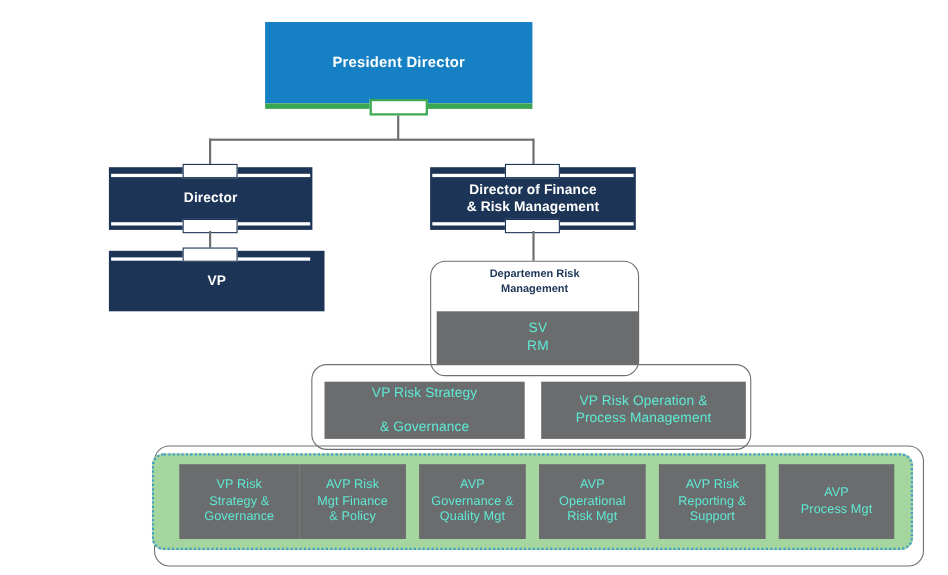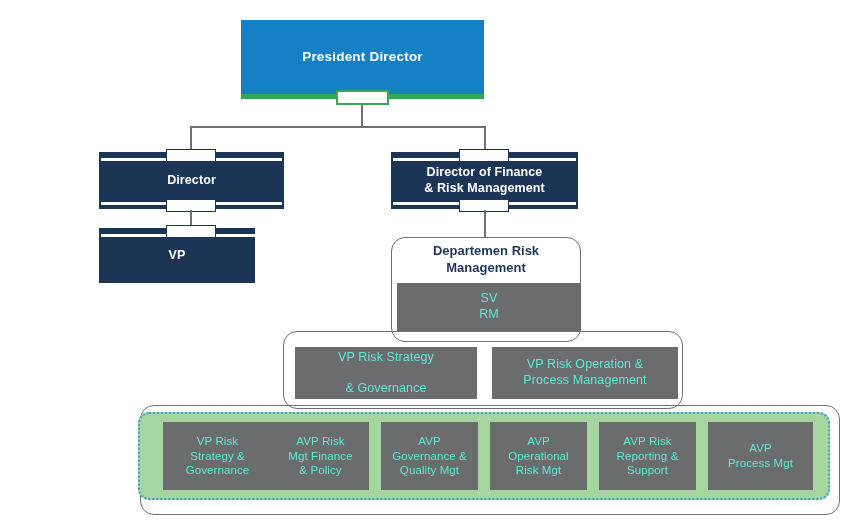--- a/index.html
+++ b/index.html
@@ -100,21 +100,21 @@
     box-sizing: border-box;
     border: 1.6px solid #6e7073;
     border-radius: 14px;
     background: transparent;
   }
   .dept-title {
     position: absolute;
     text-align: center;
     color: #1c3557;
     font-weight: bold;
-    font-size: 13px;
+    font-size: 10px;
     line-height: 1.3;
   }
 
   
   .green-band {
     position: absolute;
     box-sizing: border-box;
     background: #a5d6a0;
     border: 2px dotted #3f9ec4;
     border-radius: 11px;
@@ -139,21 +139,21 @@
   <div class="node navy-box" style="left:99px; top:152px; width:185px; height:57px;">
     <span>Director</span>
   </div>
   <div class="navy-strip" style="left:101px; top:158px; width:181px;"></div>
   <div class="navy-strip" style="left:101px; top:202px; width:181px;"></div>
   <div class="navy-notch" style="left:166px; top:149px; width:50px; height:13px;"></div>
   <div class="navy-notch" style="left:166px; top:199px; width:50px; height:13px;"></div>
 
   <div class="vline" style="left:190px; top:210px; height:18px;"></div>
 
-  <div class="node navy-box" style="left:99px; top:228px; width:156px; height:55px;">
+  <div class="node navy-box" style="left:99px; top:228px; width:196px; height:55px;">
     <span>VP</span>
   </div>
   <div class="navy-strip" style="left:101px; top:234px; width:181px;"></div>
   <div class="navy-notch" style="left:166px; top:225px; width:50px; height:13px;"></div>
 
   <div class="node navy-box" style="left:391px; top:152px; width:187px; height:57px; flex-direction:column;">
     <span>Director of Finance</span>
     <span>&amp; Risk Management</span>
   </div>
   <div class="navy-strip" style="left:393px; top:158px; width:183px;"></div>

